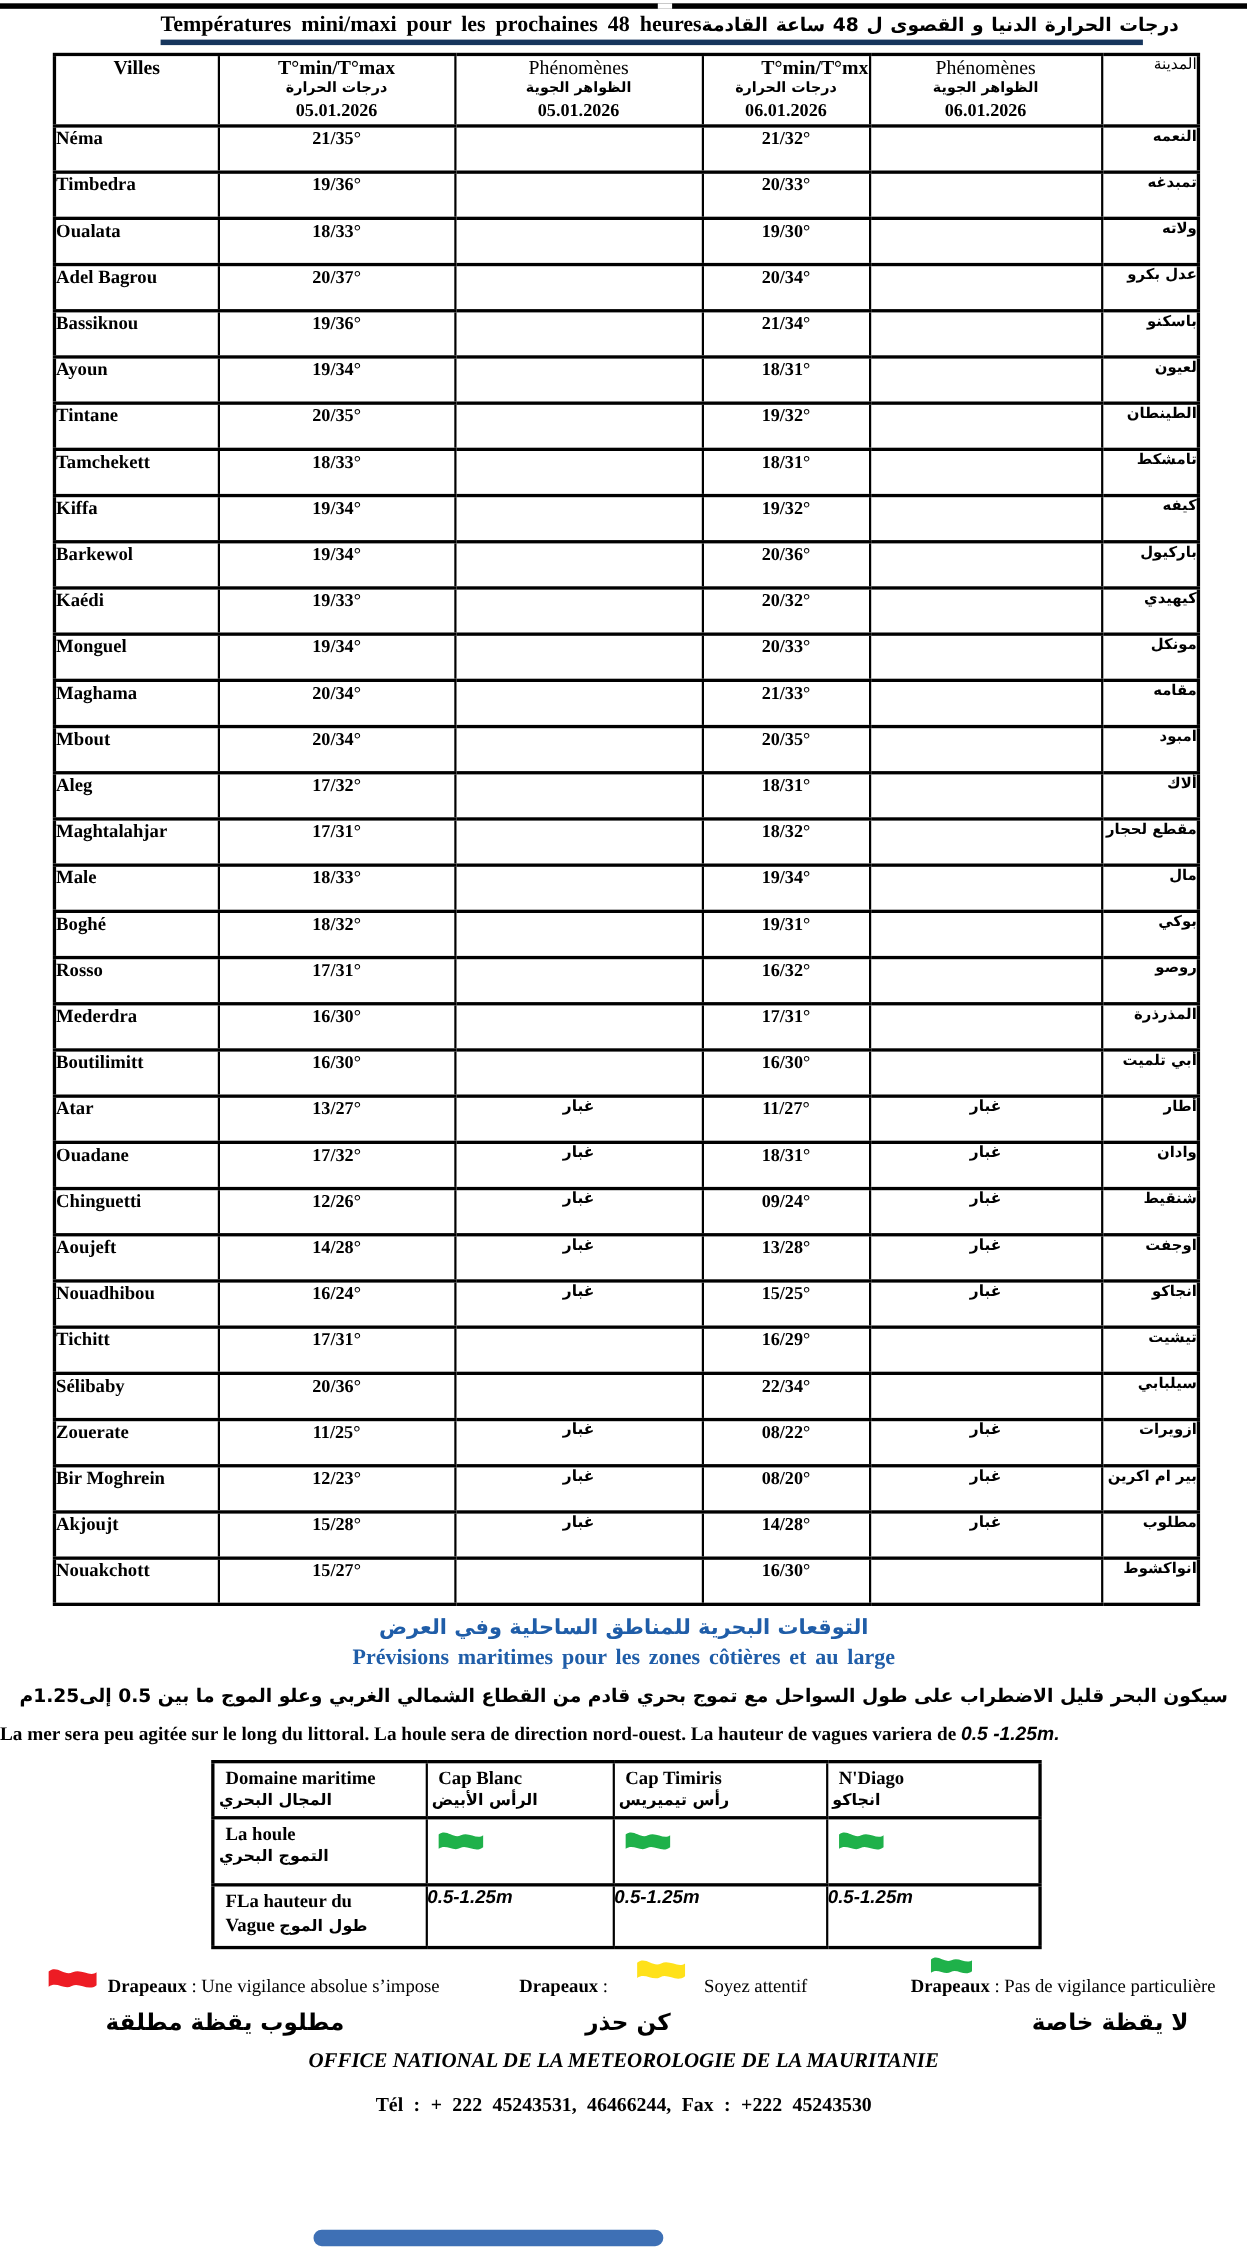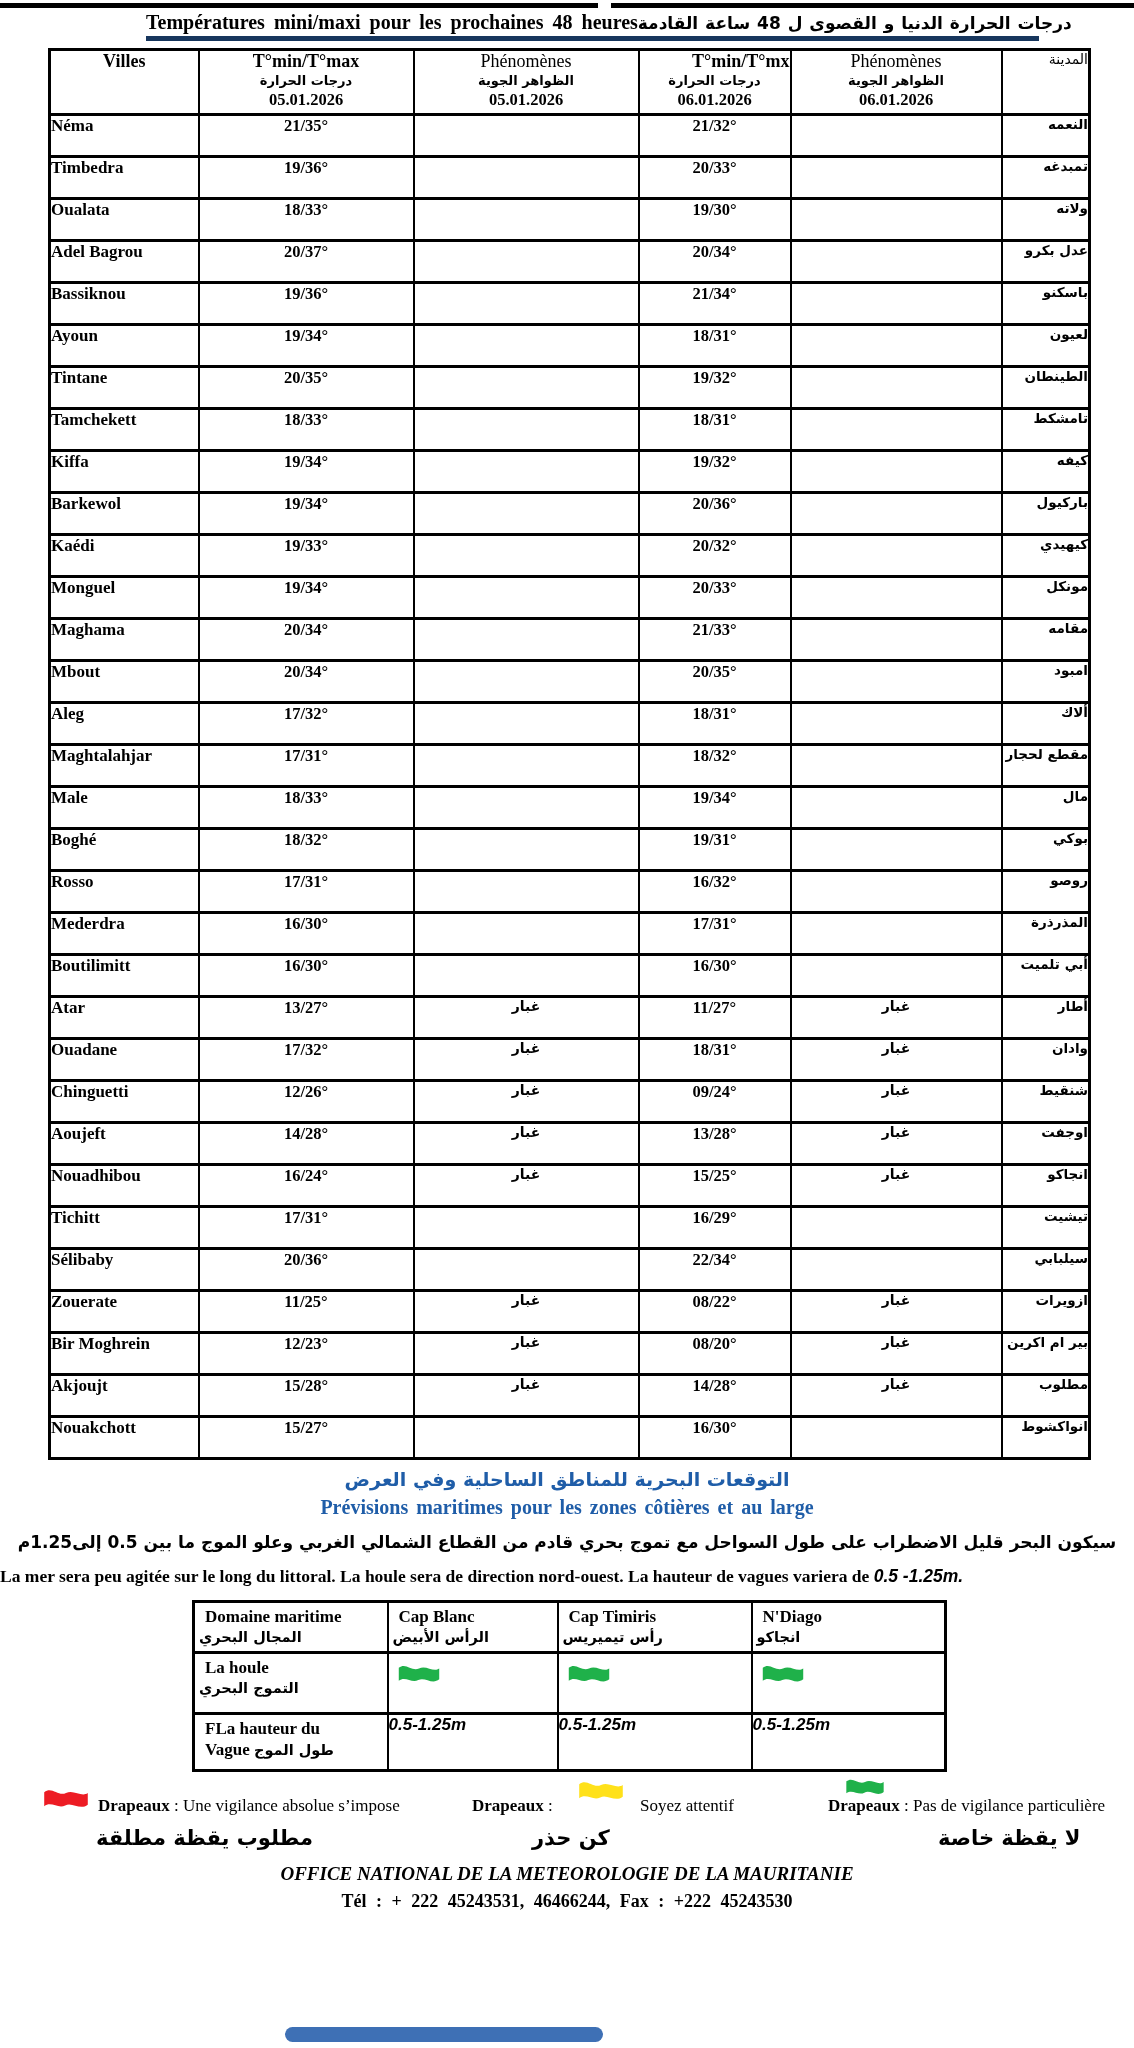--- a/index.html
+++ b/index.html
@@ -58,21 +58,21 @@
   .flag-red path{fill:#ed1c24;}
   td .flag{margin:8px 0 0 8px;}
   
   .legend{position:relative;height:88px;margin-top:2px;}
   .legend .item-text{position:absolute;font-size:17px;white-space:nowrap;}
   .legend .item-text b{font-weight:bold;}
   .legend .ar{position:absolute;font-family:"DejaVu Sans",sans-serif;font-size:21px;font-weight:bold;white-space:nowrap;}
   .lflag{position:absolute;}
   
   .footer-office{text-align:center;font-size:19px;font-weight:bold;font-style:italic;line-height:24px;margin-top:0;}
-  .footer-tel{text-align:center;font-size:18px;font-weight:bold;line-height:23px;margin-top:4px;word-spacing:5px;}
+  .footer-tel{text-align:center;font-size:18px;font-weight:bold;line-height:23px;margin-top:16px;word-spacing:5px;}
   .bottom-bar{position:absolute;left:285px;top:2027px;width:318px;height:15px;border-radius:8px;background:#3e70b5;}
 </style>
 </head>
 <body>
 
 <div class="top-rule"></div>
 <div class="top-rule-gap"></div>
 
 <div class="doc-title"><span>Températures mini/maxi pour les prochaines 48 heures</span><span class="ar" dir="rtl">درجات الحرارة الدنيا و القصوى ل 48 ساعة القادمة</span></div>
 <div class="title-underline"></div>

